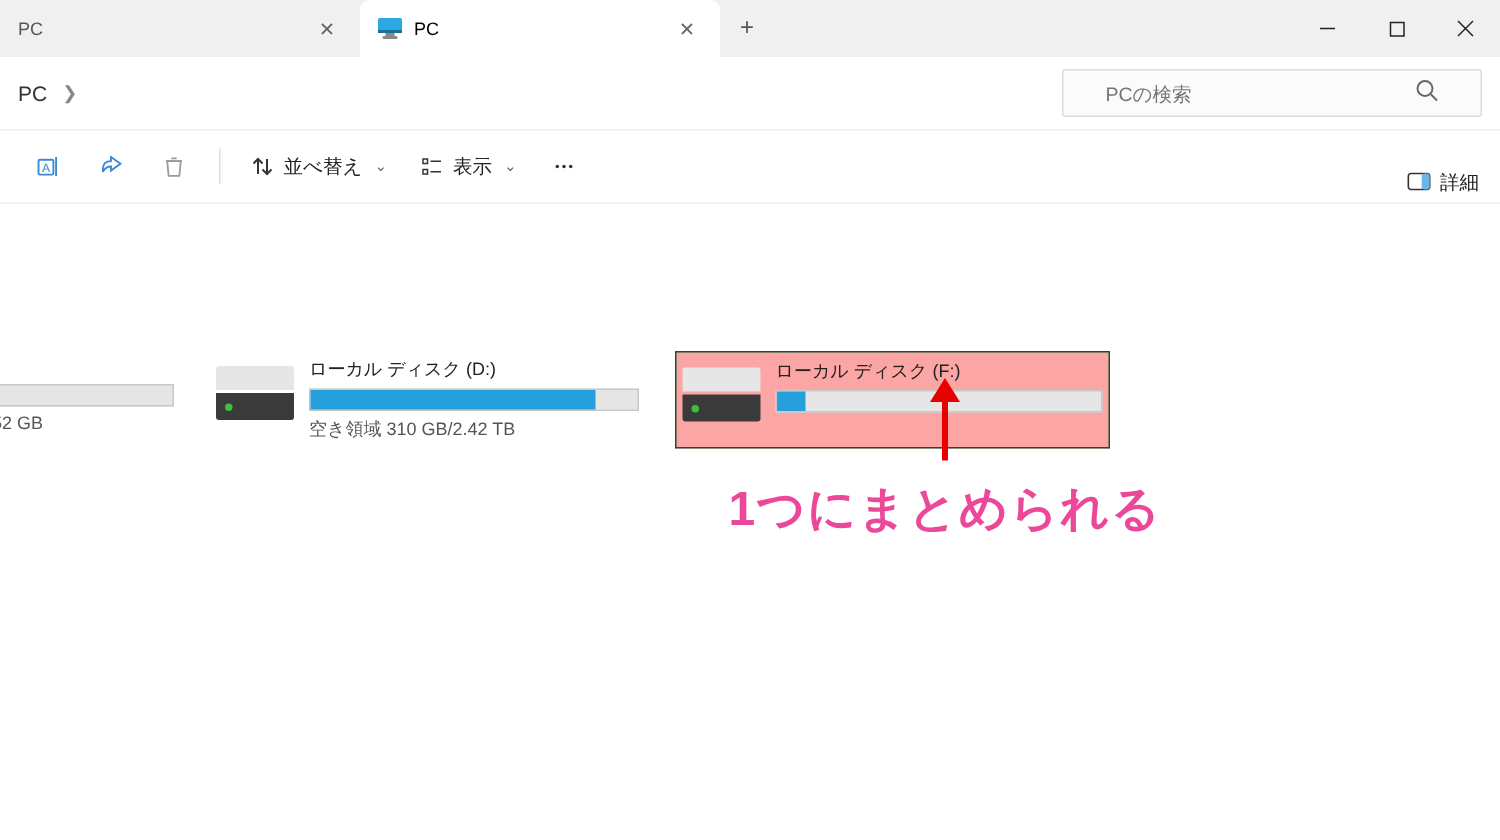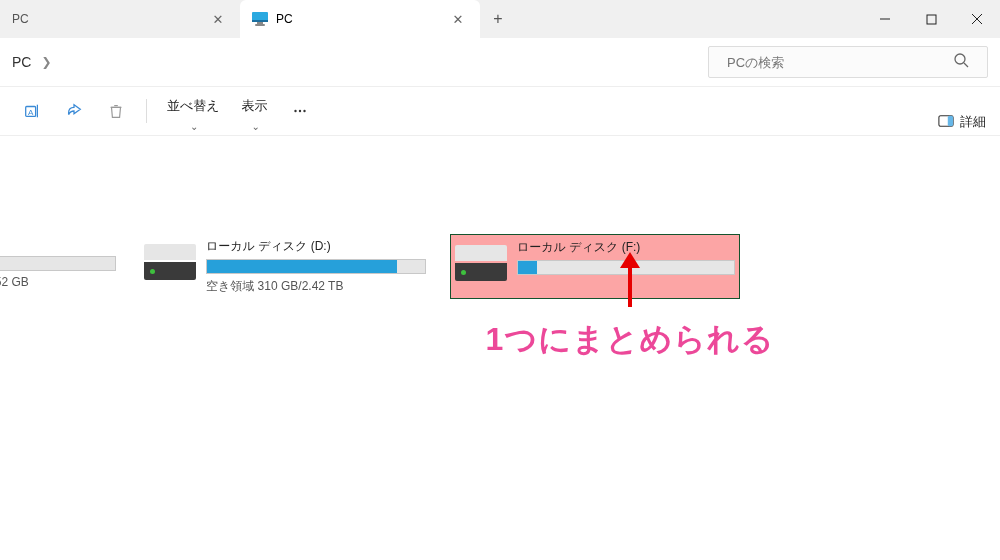--- a/index.html
+++ b/index.html
@@ -90,21 +90,21 @@
     }
     .search-box {
       margin-left: auto;
       width: 280px;
       height: 32px;
       border: 1px solid #ddd;
       background: #fbfbfb;
       border-radius: 2px;
       display: flex;
       align-items: center;
-      padding: 0 18px;
+      padding: 0 28px;
       gap: 8px;
     }
     .search-box input {
       border: none;
       background: transparent;
       outline: none;
       font-size: 13px;
       flex: 1;
       color: #555;
     }
@@ -127,21 +127,21 @@
       min-width: 36px;
       border-radius: 4px;
       display: flex;
       align-items: center;
       justify-content: center;
       gap: 6px;
       padding: 0 8px;
       color: #555;
       font-size: 13px;
     }
-    .toolbar .tb-btn.txt { color: #222; flex-direction: column; }
+    .toolbar .tb-btn.txt { color: #222; }
     .toolbar .tb-btn .chev { font-size: 10px; color: #666; margin-left: 2px; }
     .toolbar .divider {
       width: 1px;
       height: 24px;
       background: #ddd;
       margin: 0 6px;
     }
     .toolbar .details {
       margin-left: auto;
       display: flex;

